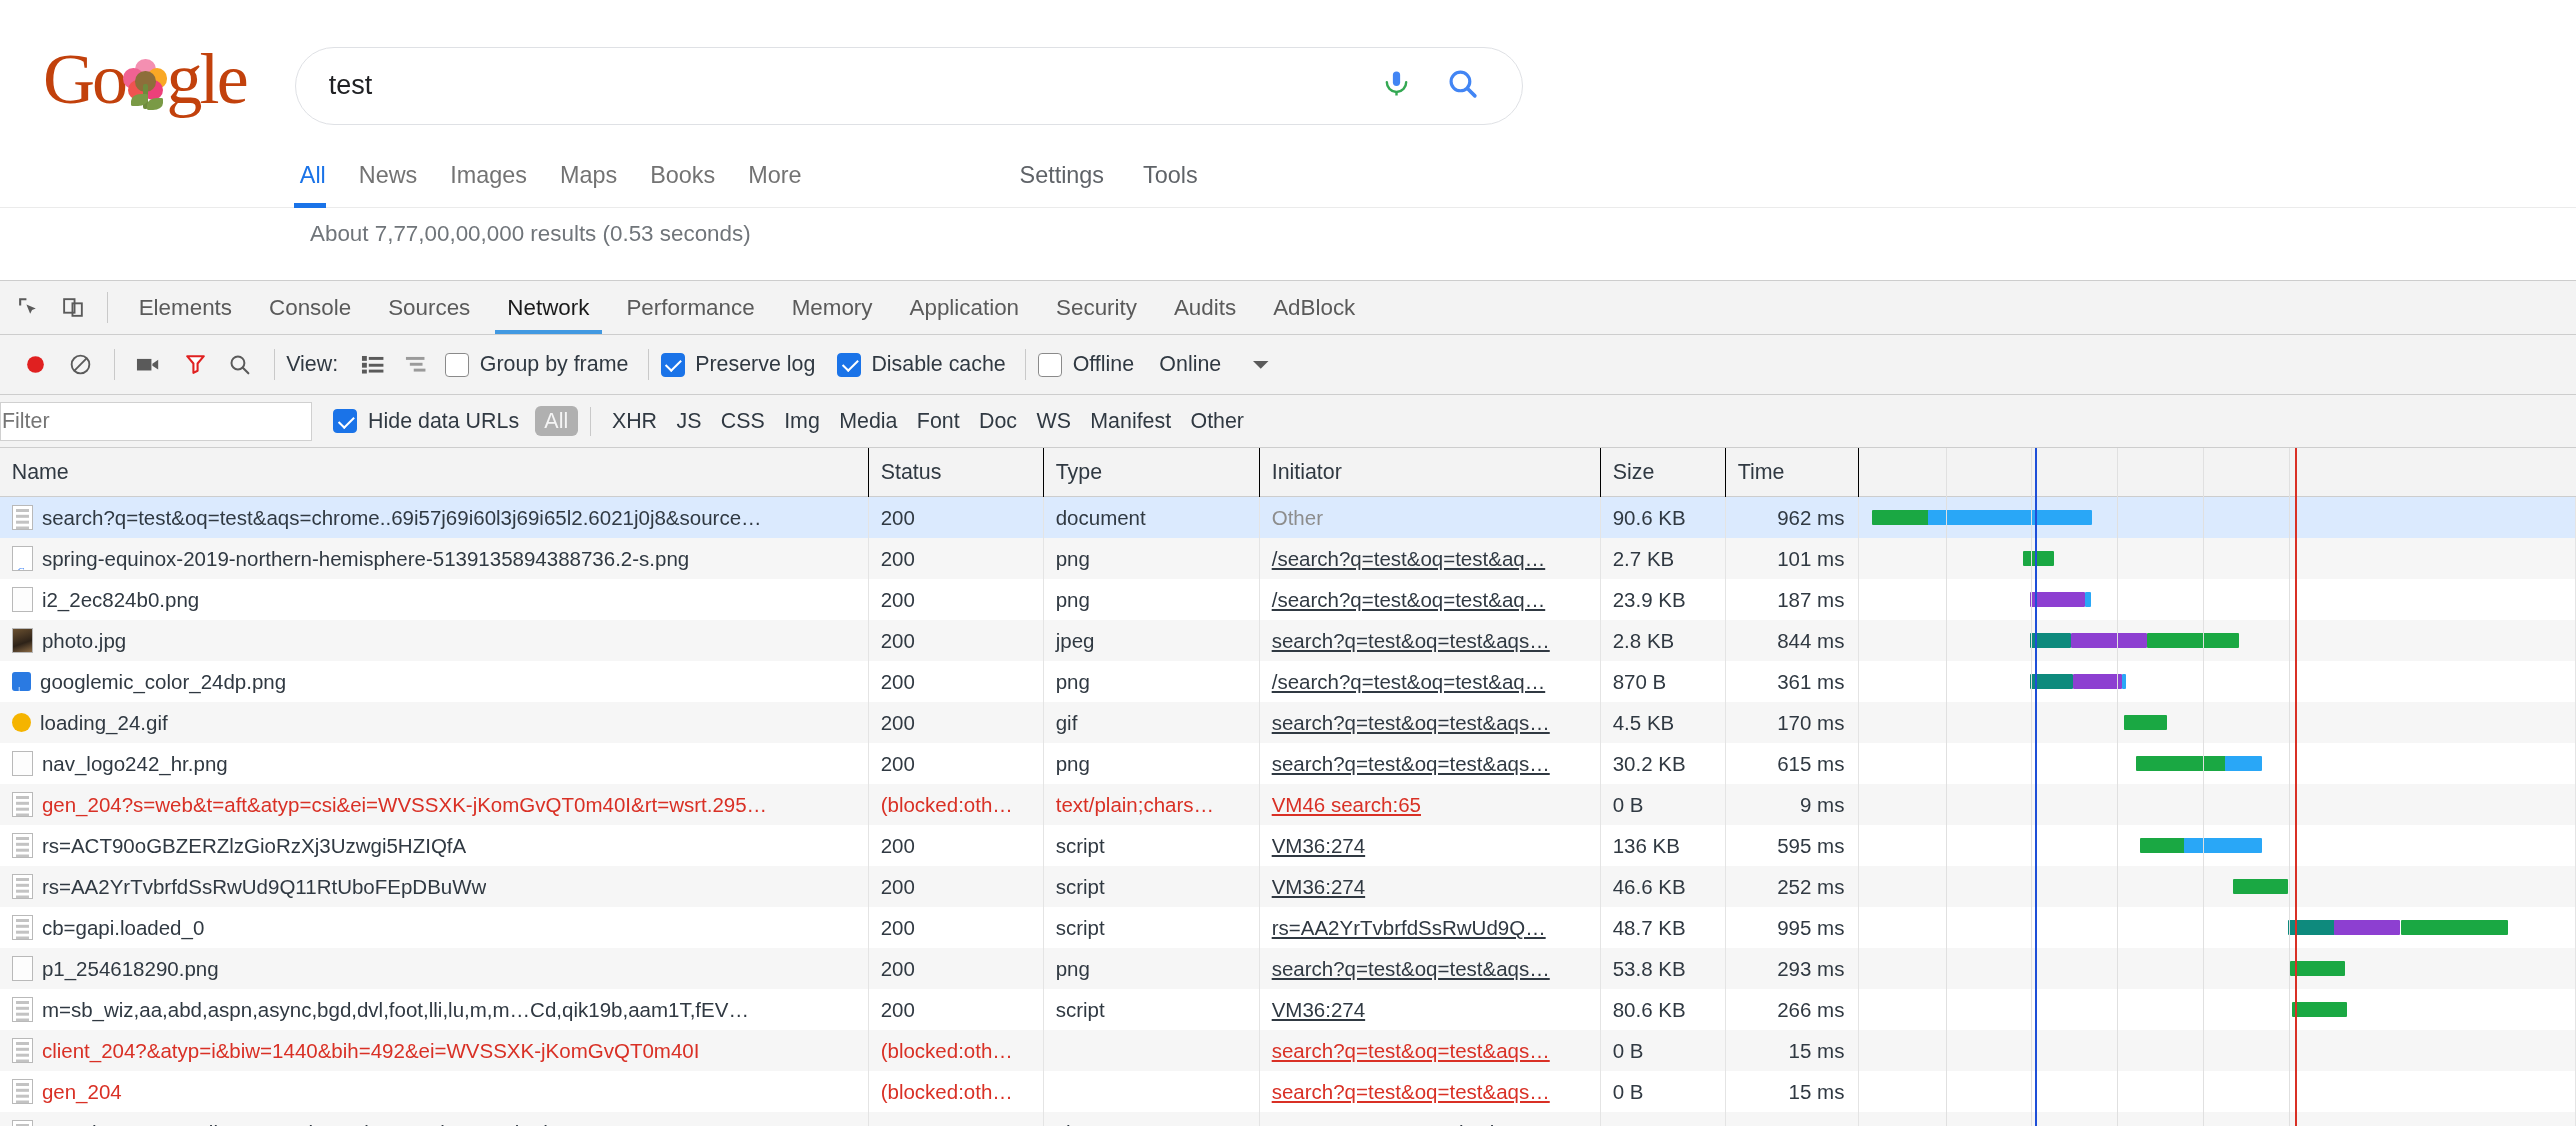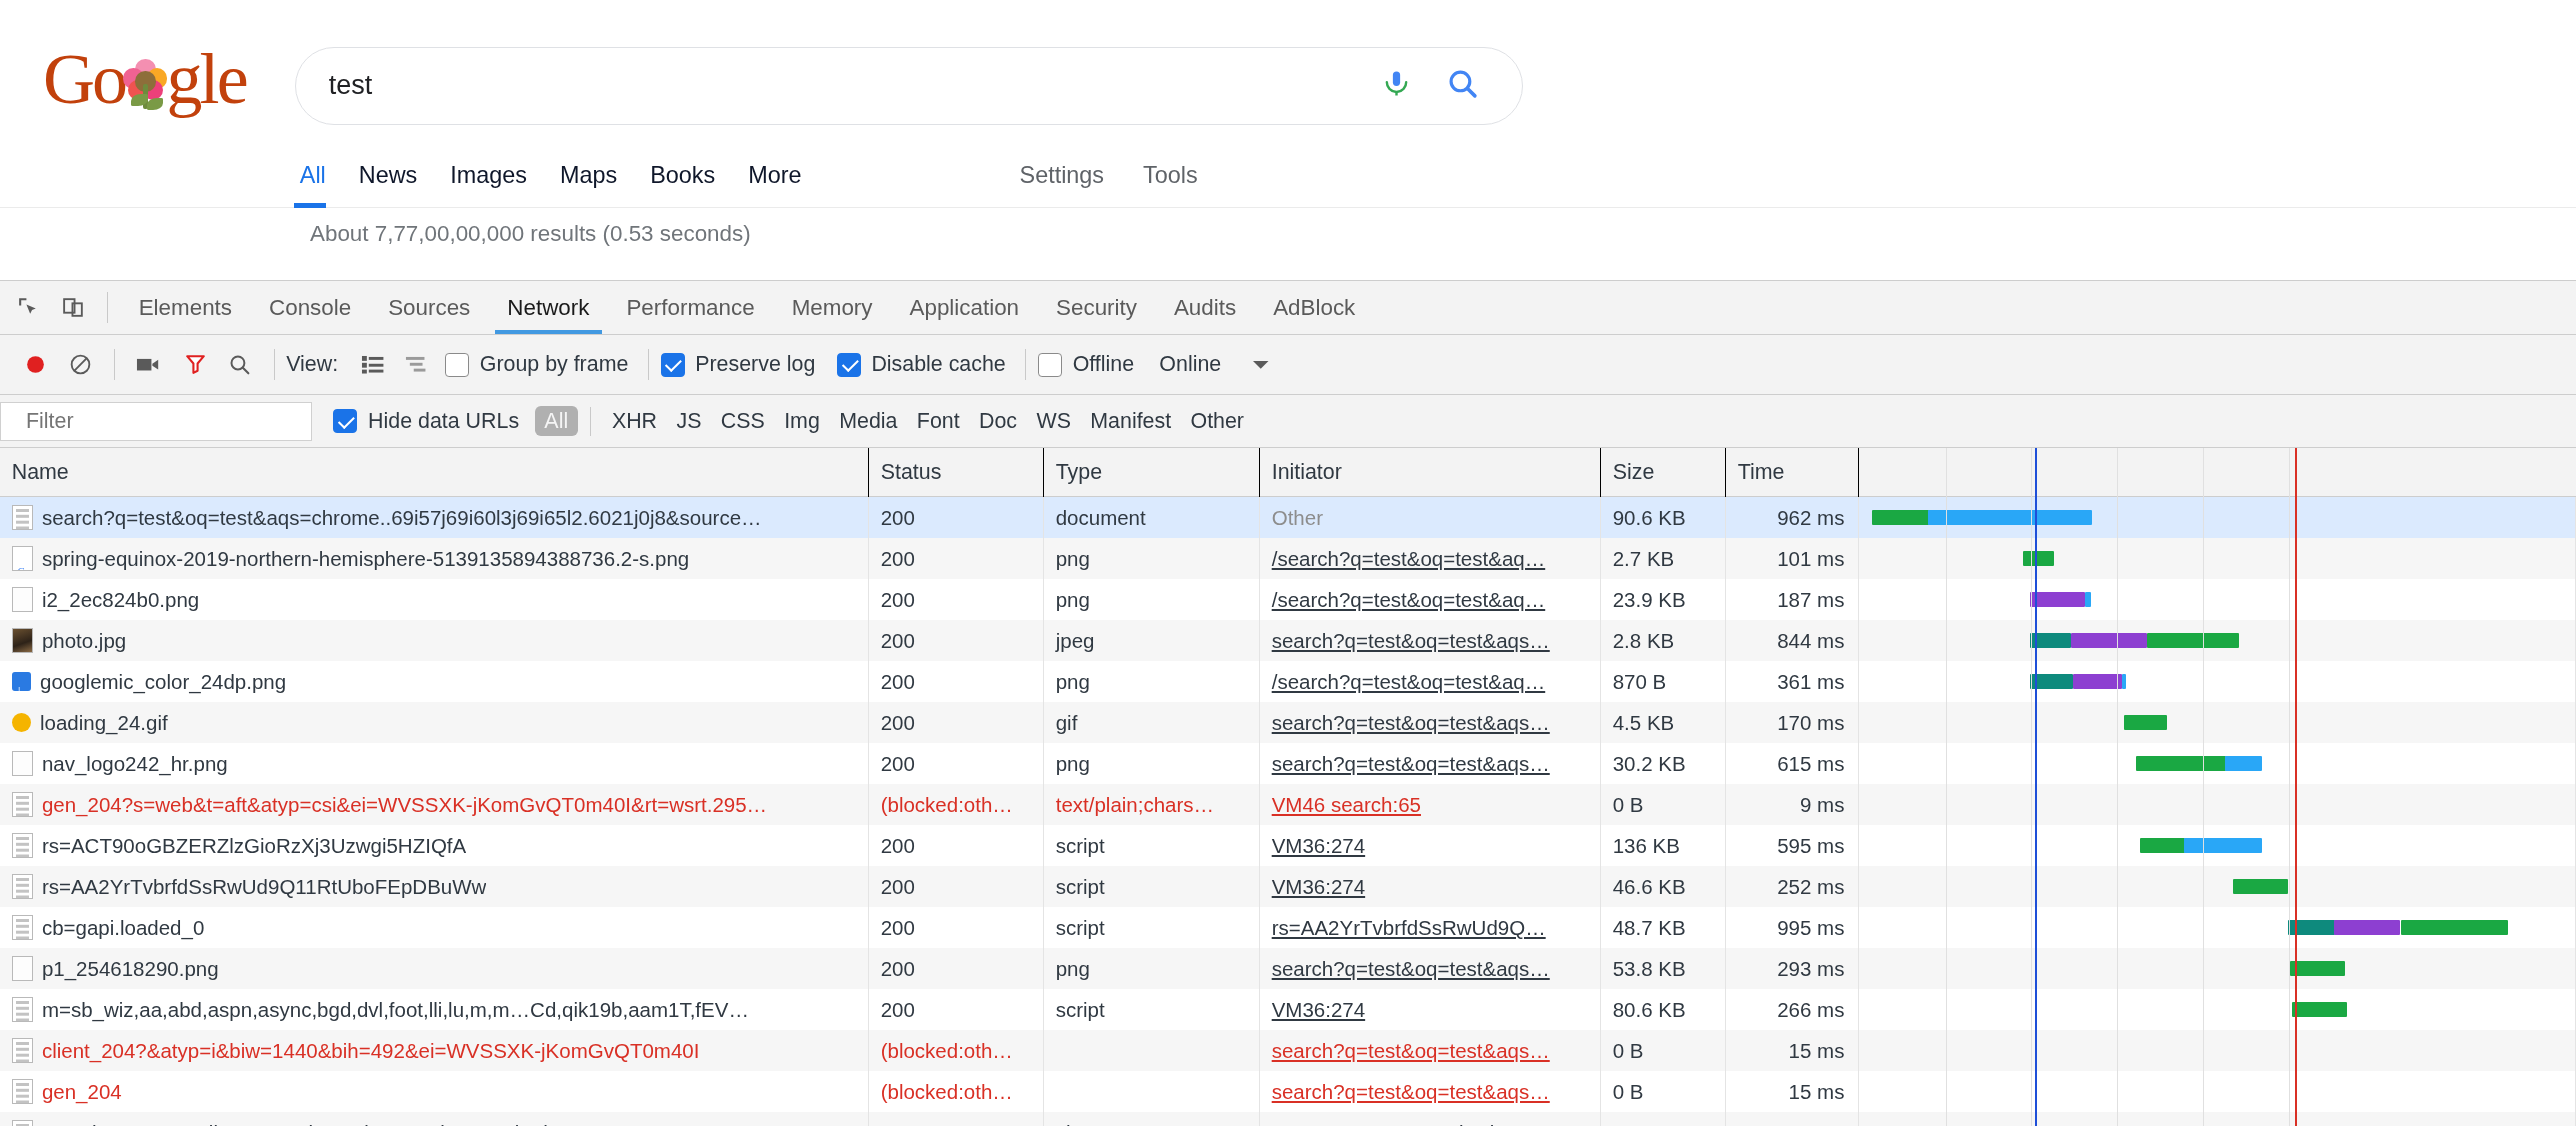--- a/index.html
+++ b/index.html
@@ -55,21 +55,21 @@
   .search-icons { display:flex; align-items:center; gap:35px; padding-right:43px; }
 
   
   #serp-nav {
     margin-top:21.4px; margin-left:0; padding-left:292px;
     display:flex; align-items:flex-end; gap:0;
     border-bottom:1px solid #ebebeb; height:62px;
     position:relative;
   }
   .nav-tab {
-    font-size:23.4px; color:#0f172a; padding:0 33px 17.5px 0; cursor:pointer;
+    font-size:23.4px; color:#737373; padding:0 33px 17.5px 0; cursor:pointer;
     position:relative; white-space:nowrap;
   }
   .nav-tab.first { padding-left:7.8px; }
   .nav-tab.active { color:#1a73e8; font-weight:400; }
   .nav-tab.active::after {
     content:""; position:absolute; left:1.9px; right:33px; bottom:-1px;
     height:4.9px; background:#1a73e8;
   }
   .nav-spacer { width:185px; }
   .nav-right { font-size:23.4px; color:#5f6368; padding:0 39px 17.5px 0; cursor:pointer; }
@@ -121,21 +121,21 @@
   }
   .cb-row { display:flex; align-items:center; gap:10.7px; margin-right:7.8px; }
 
   
   #dt-filterbar {
     display:flex; align-items:center; height:53px;
     background:#f3f3f3; border-bottom:1px solid #cdcdcd;
   }
   #filter-input {
     width:312px; height:39px; margin-left:0px; border:1px solid #d0d0d0;
-    background:#fff; font-size:21.4px; color:#9aa0a6; padding:0 25px; outline:none;
+    background:#fff; font-size:21.4px; color:#9aa0a6; padding:0 1px; outline:none;
     font-family:"Liberation Sans", sans-serif;
   }
   .fb-sep { width:1px; height:29px; background:#c9c9c9; margin:0 11.7px; }
   .type-chip {
     font-size:21.4px; color:#303942; padding:2.9px 9.7px; border-radius:5.8px; cursor:pointer; white-space:nowrap;
   }
   .type-chip.active { background:#b0b0b0; color:#f5f5f5; }
 
   
   #net-table { width:100%; }

